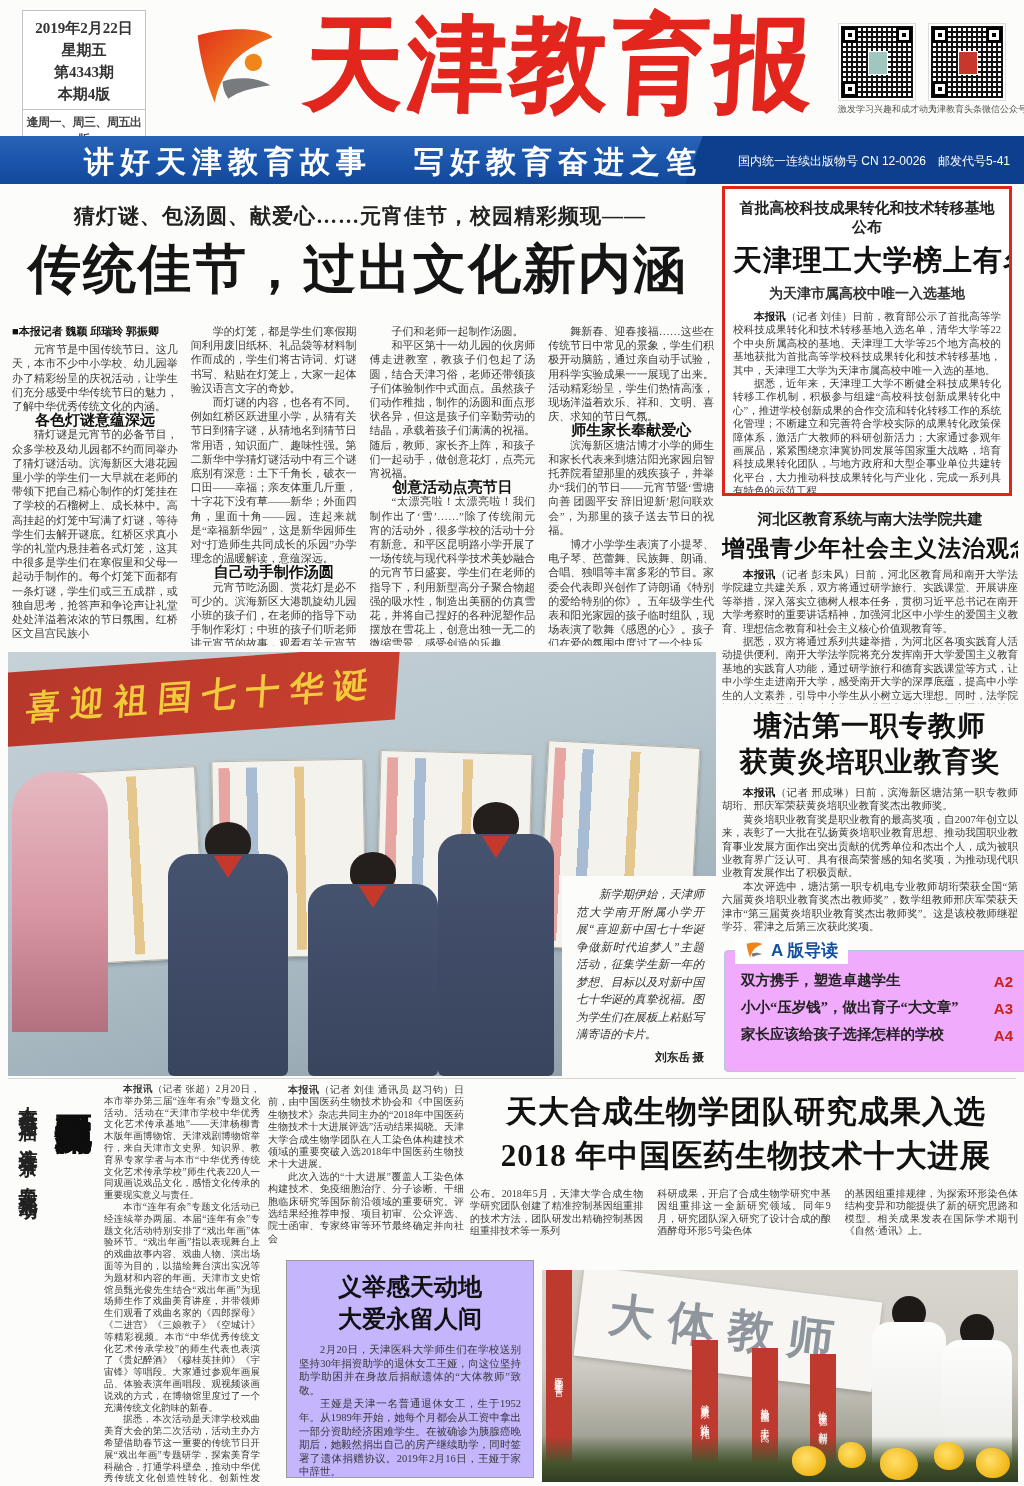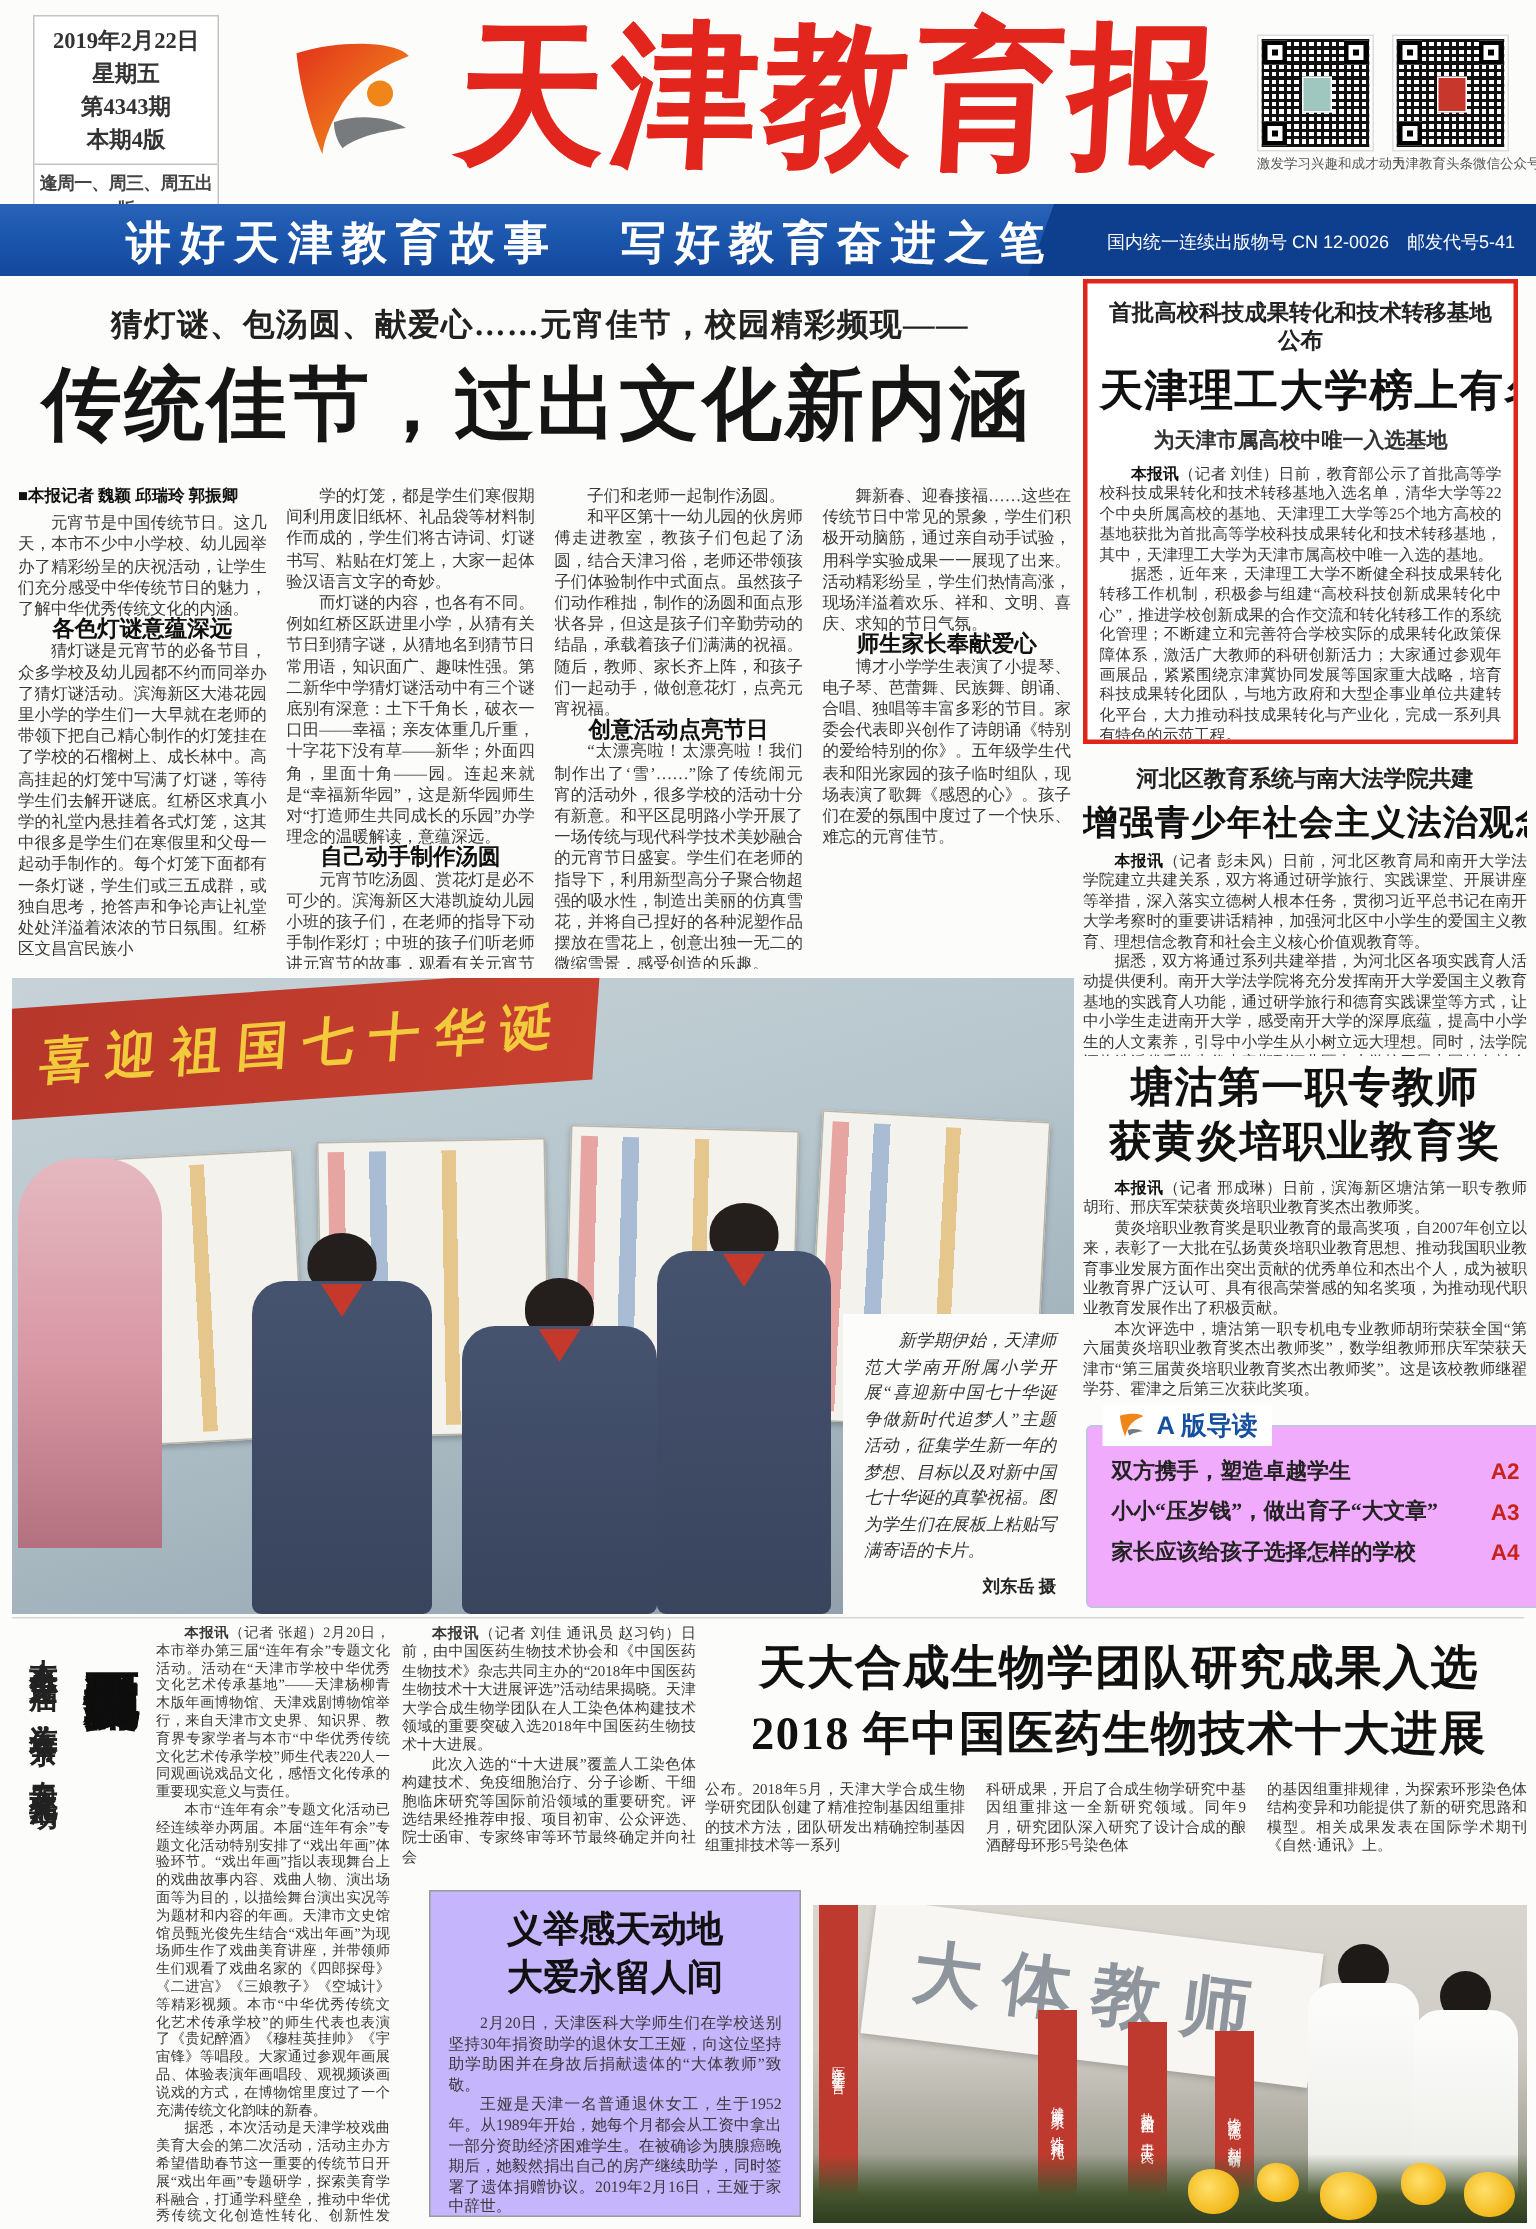--- a/index.html
+++ b/index.html
@@ -234,20 +234,21 @@
     <div class="col">
       <p>子们和老师一起制作汤圆。</p>
       <p>和平区第十一幼儿园的伙房师傅走进教室，教孩子们包起了汤圆，结合天津习俗，老师还带领孩子们体验制作中式面点。虽然孩子们动作稚拙，制作的汤圆和面点形状各异，但这是孩子们辛勤劳动的结晶，承载着孩子们满满的祝福。随后，教师、家长齐上阵，和孩子们一起动手，做创意花灯，点亮元宵祝福。</p>
       <p class="subhead">创意活动点亮节日</p>
       <p>“太漂亮啦！太漂亮啦！我们制作出了‘雪’……”除了传统闹元宵的活动外，很多学校的活动十分有新意。和平区昆明路小学开展了一场传统与现代科学技术美妙融合的元宵节日盛宴。学生们在老师的指导下，利用新型高分子聚合物超强的吸水性，制造出美丽的仿真雪花，并将自己捏好的各种泥塑作品摆放在雪花上，创意出独一无二的微缩雪景，感受创造的乐趣。</p>
 
     </div>
     <div class="col">
       <p>舞新春、迎春接福……这些在传统节日中常见的景象，学生们积极开动脑筋，通过亲自动手试验，用科学实验成果一一展现了出来。活动精彩纷呈，学生们热情高涨，现场洋溢着欢乐、祥和、文明、喜庆、求知的节日气氛。</p>
       <p class="subhead">师生家长奉献爱心</p>
+      <p>滨海新区塘沽博才小学的师生和家长代表来到塘沽阳光家园启智托养院看望那里的残疾孩子，并举办“我们的节日——元宵节暨‘雪塘向善 团圆平安 辞旧迎新’慰问联欢会”，为那里的孩子送去节日的祝福。</p>
       <p>博才小学学生表演了小提琴、电子琴、芭蕾舞、民族舞、朗诵、合唱、独唱等丰富多彩的节目。家委会代表即兴创作了诗朗诵《特别的爱给特别的你》。五年级学生代表和阳光家园的孩子临时组队，现场表演了歌舞《感恩的心》。孩子们在爱的氛围中度过了一个快乐、难忘的元宵佳节。</p>
     </div>
   </div>
 
   <div class="photo1">
     <div class="p1banner">
       <span>喜迎祖国七十华诞</span>
     </div>
     <div class="board" style="left:40px;top:118px;width:150px;height:190px;transform:rotate(-3deg);">
         <div class="art"></div>

